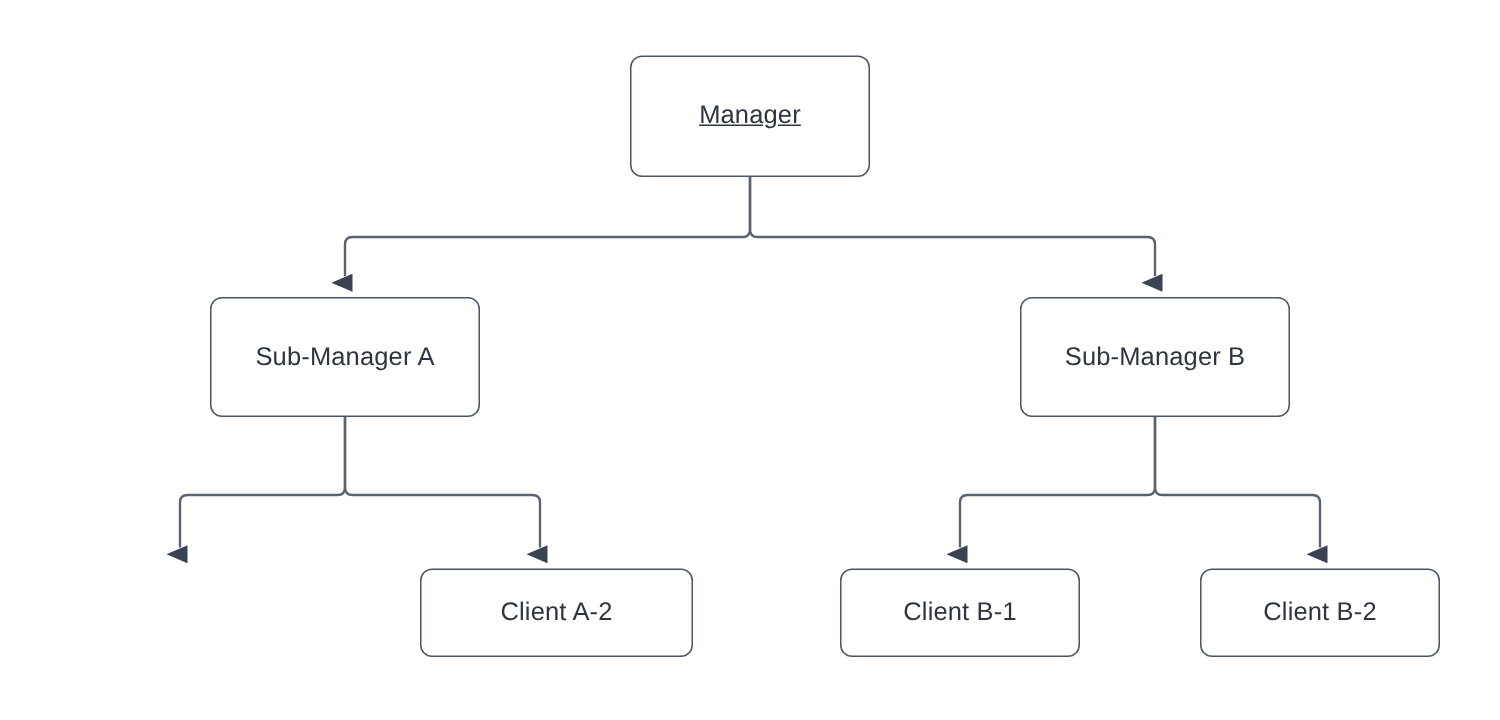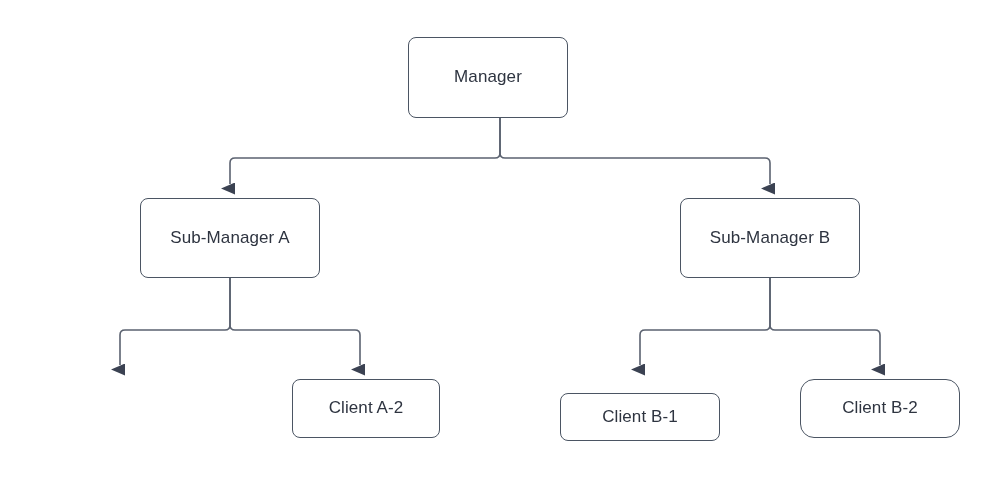--- a/index.html
+++ b/index.html
@@ -34,27 +34,27 @@
     color: #2e3440;
     font-size: 17px;
     line-height: 1.2;
     letter-spacing: 0.1px;
     white-space: nowrap;
     z-index: 2;
   }
   .node-label {
     pointer-events: none;
   }
-  #node-manager   { left: 408px; top: 37px;  width: 160px; height: 81px; }
+  #node-manager   { left: 420px; top: 37px;  width: 160px; height: 81px; text-decoration: underline; }
   #node-submgr-a  { left: 140px; top: 198px; width: 180px; height: 80px; }
   #node-submgr-b  { left: 680px; top: 198px; width: 180px; height: 80px; justify-content: center; }
   #node-client-a1 { left: 40px;  top: 379px; width: 160px; height: 59px; }
-  #node-client-a2 { left: 280px; top: 379px; width: 148px; height: 59px; margin-left: 12px; }
-  #node-client-b1 { left: 560px; top: 393px; width: 160px; height: 48px; }
-  #node-client-b2 { left: 800px; top: 379px; width: 160px; height: 59px; border-radius: 14px; }
+  #node-client-a2 { left: 280px; top: 379px; width: 182px; height: 59px; }
+  #node-client-b1 { left: 560px; top: 379px; width: 160px; height: 59px; }
+  #node-client-b2 { left: 800px; top: 379px; width: 160px; height: 59px; }
 </style>
 </head>
 <body>
 
 <div id="canvas">
 
   <svg id="edges" viewBox="0 0 1000 480" width="1000" height="480" aria-hidden="true">
     <defs>
       <marker id="arrow" markerWidth="12" markerHeight="14" refX="1.5" refY="5" orient="auto" markerUnits="userSpaceOnUse">
         <path d="M0,0 L12,0 L6,14 Z" fill="#3b4252"></path>

